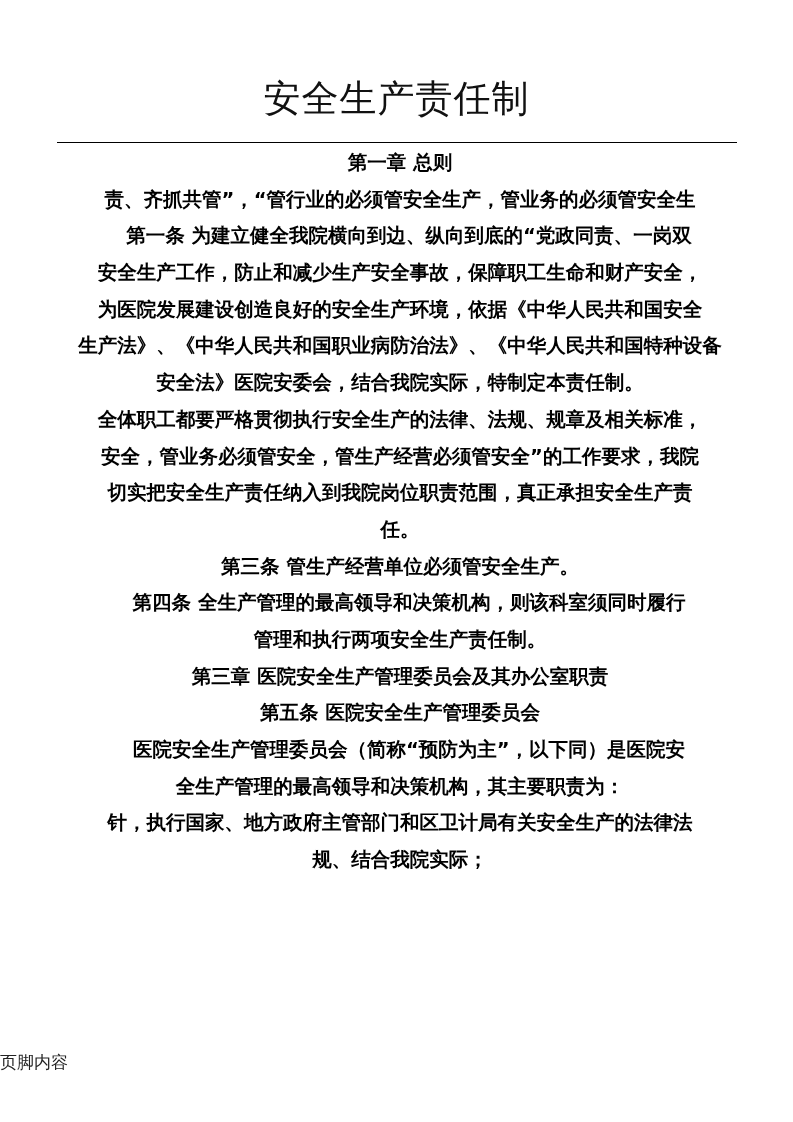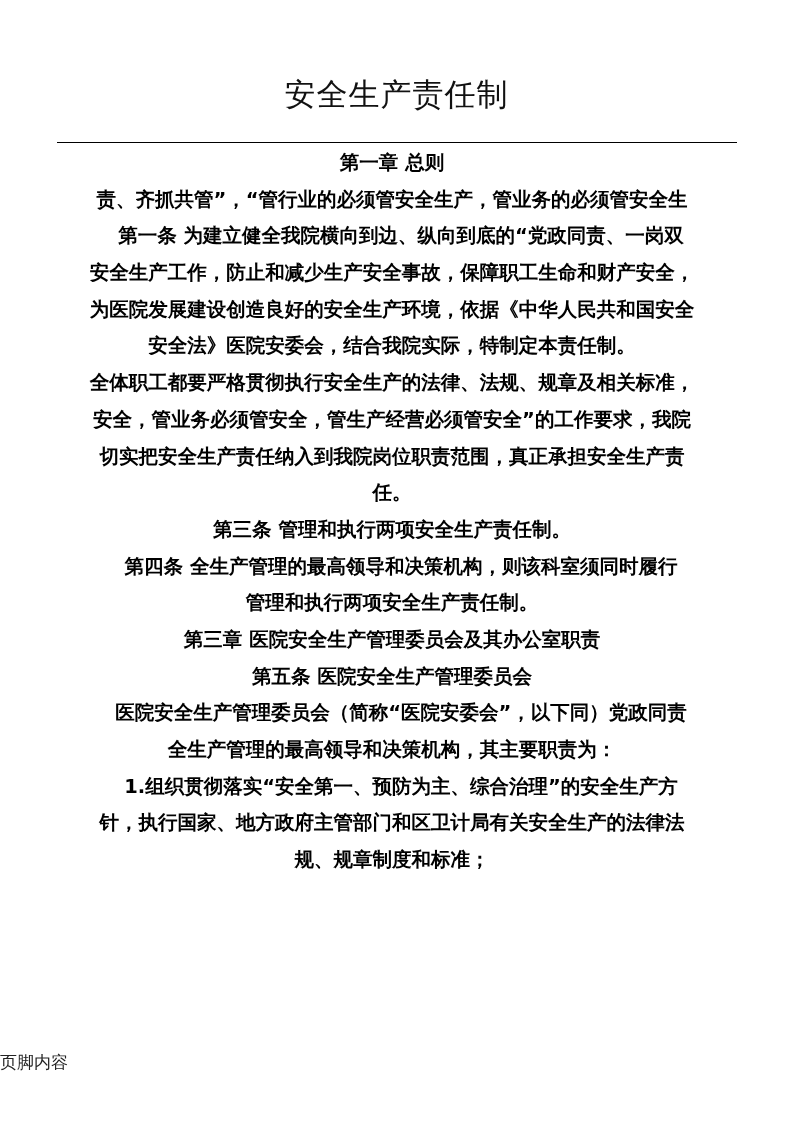--- a/index.html
+++ b/index.html
@@ -1,28 +1,28 @@
 <!DOCTYPE html>
 <html><head>
 <meta charset="utf-8">
 <style>
   html, body { margin: 0; padding: 0; background: #ffffff; }
   body { width: 793px; height: 1122px; position: relative; overflow: hidden; }
   .page { position: absolute; left: 0; top: 0; width: 793px; height: 1122px; background: #fff; }
   .title {
     position: absolute; left: 0; top: 74px; width: 793px; text-align: center;
     font-family: "DejaVu Sans", "Liberation Sans", sans-serif;
-    font-size: 31px; font-weight: normal; color: #111; letter-spacing: 1px;
+    font-size: 37px; font-weight: normal; color: #111; letter-spacing: 1px;
   }
   .rule {
     position: absolute; left: 57px; top: 142px; width: 680px; height: 0;
     border-top: 1.5px solid #000;
   }
   .body {
-    position: absolute; left: 52px; top: 145px; width: 680px;
+    position: absolute; left: 60px; top: 145px; width: 680px;
     font-family: "DejaVu Sans", "Liberation Sans", sans-serif;
     font-weight: bold; color: #000; font-size: 19.5px;
   }
   .line {
     height: 36.7px; line-height: 36.7px; text-align: center;
     white-space: nowrap; overflow: visible;
   }
   .footer {
     position: absolute; left: 0; top: 1051px; width: 793px; text-align: left;
     font-family: "DejaVu Sans", "Liberation Sans", sans-serif;
@@ -35,31 +35,31 @@
 <div class="page">
   <div class="title">安全生产责任制</div>
   <div class="rule"></div>
 
   <div class="body">
     <div class="line">第一章  总则</div>
     <div class="line">责、齐抓共管”，“管行业的必须管安全生产，管业务的必须管安全生</div>
     <div class="line" style="padding-left:18px">第一条  为建立健全我院横向到边、纵向到底的“党政同责、一岗双</div>
     <div class="line">安全生产工作，防止和减少生产安全事故，保障职工生命和财产安全，</div>
     <div class="line">为医院发展建设创造良好的安全生产环境，依据《中华人民共和国安全</div>
+    <div class="line">生产法》、《中华人民共和国职业病防治法》、《中华人民共和国特种设备</div>
     <div class="line">安全法》医院安委会，结合我院实际，特制定本责任制。</div>
     <div class="line">全体职工都要严格贯彻执行安全生产的法律、法规、规章及相关标准，</div>
     <div class="line">安全，管业务必须管安全，管生产经营必须管安全”的工作要求，我院</div>
     <div class="line">切实把安全生产责任纳入到我院岗位职责范围，真正承担安全生产责</div>
     <div class="line">任。</div>
-    <div class="line">第三条  管理和执行两项安全生产责任制。</div>
+    <div class="line">第三条  管生产经营单位必须管安全生产。</div>
     <div class="line" style="padding-left:18px">第四条  全生产管理的最高领导和决策机构，则该科室须同时履行</div>
     <div class="line">管理和执行两项安全生产责任制。</div>
     <div class="line">第三章  医院安全生产管理委员会及其办公室职责</div>
     <div class="line">第五条  医院安全生产管理委员会</div>
-    <div class="line" style="padding-left:18px">医院安全生产管理委员会（简称“医院安委会”，以下同）党政同责</div>
+    <div class="line" style="padding-left:18px">医院安全生产管理委员会（简称“预防为主”，以下同）是医院安</div>
     <div class="line">全生产管理的最高领导和决策机构，其主要职责为：</div>
-    <div class="line" style="padding-left:18px">1.组织贯彻落实“安全第一、预防为主、综合治理”的安全生产方</div>
     <div class="line">针，执行国家、地方政府主管部门和区卫计局有关安全生产的法律法</div>
-    <div class="line">规、规章制度和标准；</div>
+    <div class="line">规、结合我院实际；</div>
   </div>
 
   <div class="footer">页脚内容</div>
 </div>
 
 </body></html>

